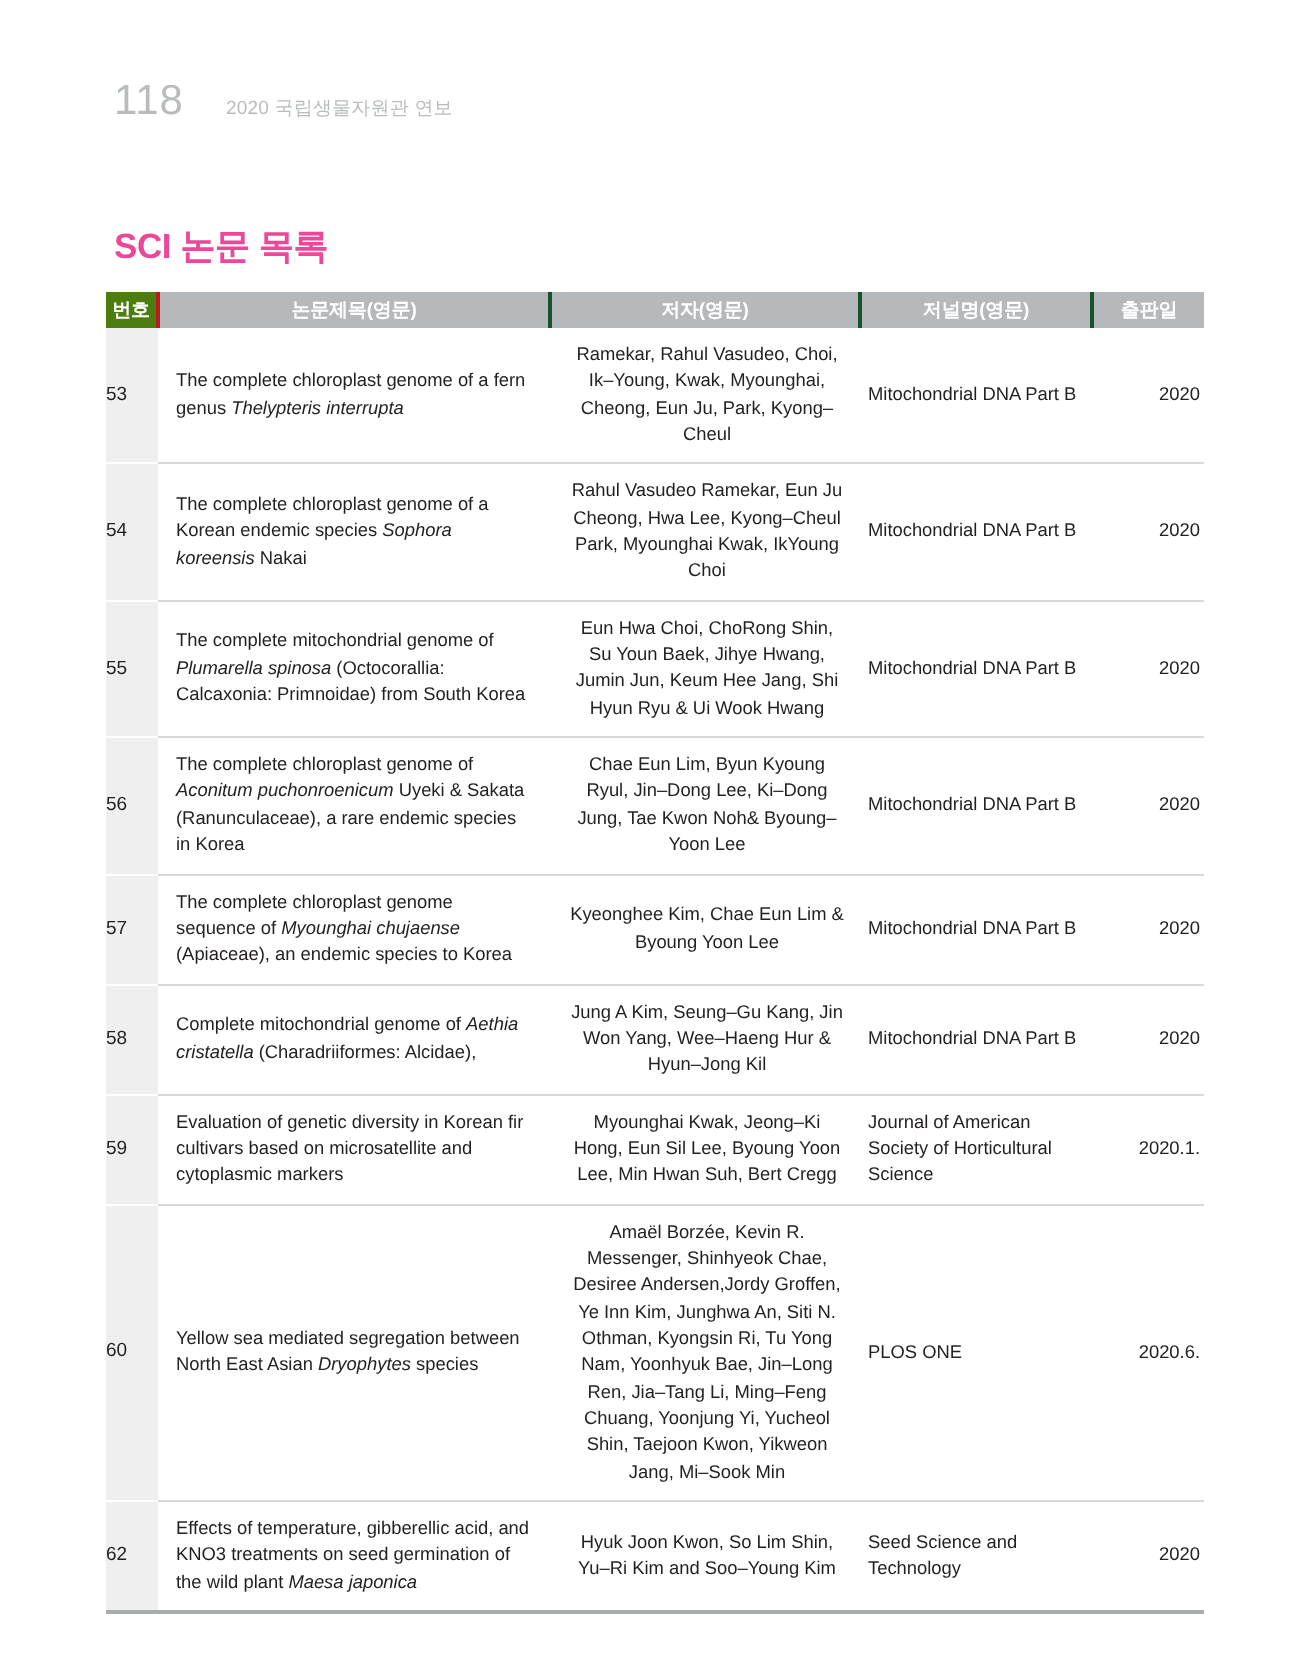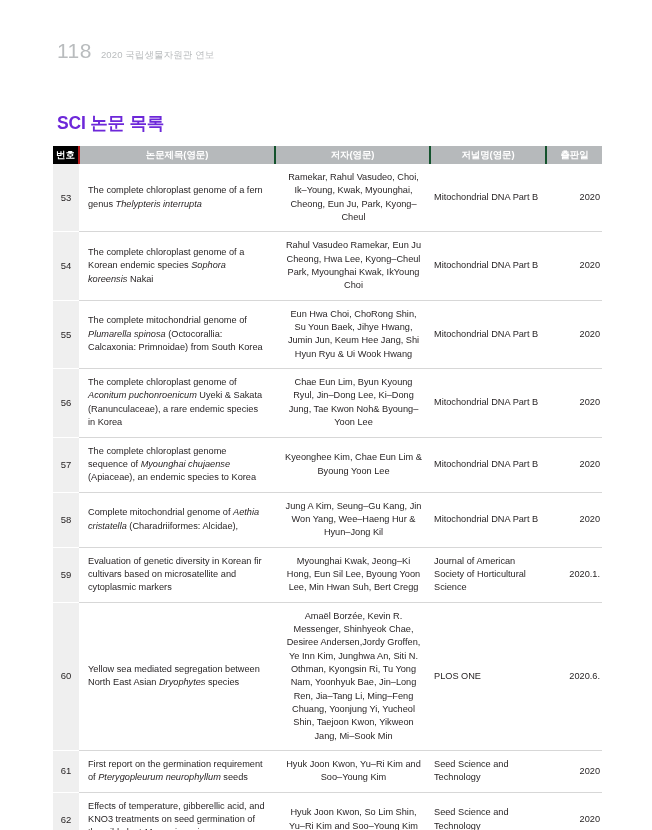--- a/index.html
+++ b/index.html
@@ -33,30 +33,31 @@
     font-size: 21px;
     color: #b9bcbe;
     letter-spacing: 0.5px;
     line-height: 1;
   }
   .running-title {
     font-size: 9.5px;
     color: #b9bcbe;
     letter-spacing: 0.1px;
     line-height: 1;
+    margin-left: 12px;
   }
 
   
   .section-title {
     position: absolute;
     left: 57px;
     top: 113px;
     font-size: 17.5px;
     font-weight: bold;
-    color: #6d28d9;
+    color: #ec4899;
     letter-spacing: -0.2px;
     line-height: 1.2;
   }
 
   
   .table-wrap {
     position: absolute;
     left: 53px;
     top: 146px;
     width: 549px;
@@ -75,38 +76,37 @@
     padding: 0 2px;
     text-align: center;
     vertical-align: middle;
     border-right: 2px solid #14532d;
     letter-spacing: -0.1px;
   }
   table.sci thead th:last-child {
     border-right: none;
   }
   table.sci thead th.col-no {
-    background: #000000;
+    background: #4d7c0f;
     border-right: 2px solid #b91c1c;
   }
 
   table.sci tbody td {
     font-size: 9.2px;
     line-height: 1.45;
     padding: 7px 7px 7px 7px;
     vertical-align: middle;
     border-bottom: 1px solid #d7d7d7;
     color: #231f20;
   }
   table.sci tbody tr:last-child td {
     border-bottom: 2px solid #a9acae;
   }
   table.sci tbody td.c-no {
     background: #efefef;
-    text-align: center;
     font-size: 9.5px;
     border-bottom: 1px solid #ffffff;
     padding: 0;
   }
   table.sci tbody tr:last-child td.c-no {
     border-bottom: 2px solid #a9acae;
   }
   table.sci tbody td.c-title {
     text-align: left;
     padding-left: 9px;
@@ -219,27 +219,20 @@
             <td class="c-date">2020.1.</td>
           </tr>
           <tr>
             <td class="c-no">60</td>
             <td class="c-title">Yellow sea mediated segregation between North East Asian <em class="sp">Dryophytes</em> species</td>
             <td class="c-authors">Amaël Borzée, Kevin R. Messenger, Shinhyeok Chae, Desiree Andersen,Jordy Groffen, Ye Inn Kim, Junghwa An, Siti N. Othman, Kyongsin Ri, Tu Yong Nam, Yoonhyuk Bae, Jin–Long Ren, Jia–Tang Li, Ming–Feng Chuang, Yoonjung Yi, Yucheol Shin, Taejoon Kwon, Yikweon Jang, Mi–Sook Min</td>
             <td class="c-journal">PLOS ONE</td>
             <td class="c-date">2020.6.</td>
           </tr>
           <tr>
-            <td class="c-no">61</td>
-            <td class="c-title">First report on the germination requirement of <em class="sp">Pterygopleurum neurophyllum</em> seeds</td>
-            <td class="c-authors">Hyuk Joon Kwon, Yu–Ri Kim and Soo–Young Kim</td>
-            <td class="c-journal">Seed Science and Technology</td>
-            <td class="c-date">2020</td>
-          </tr>
-          <tr>
             <td class="c-no">62</td>
             <td class="c-title">Effects of temperature, gibberellic acid, and KNO3 treatments on seed germination of the wild plant <em class="sp">Maesa japonica</em></td>
             <td class="c-authors">Hyuk Joon Kwon, So Lim Shin, Yu–Ri Kim and Soo–Young Kim</td>
             <td class="c-journal">Seed Science and Technology</td>
             <td class="c-date">2020</td>
           </tr>
         </tbody>
     </table>
   </div>
 

